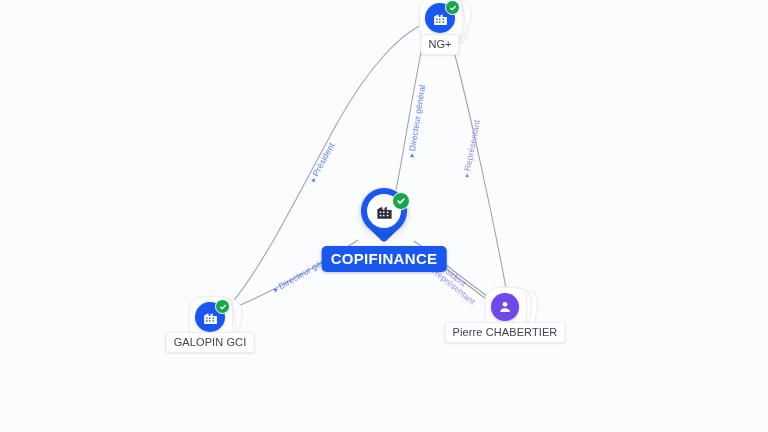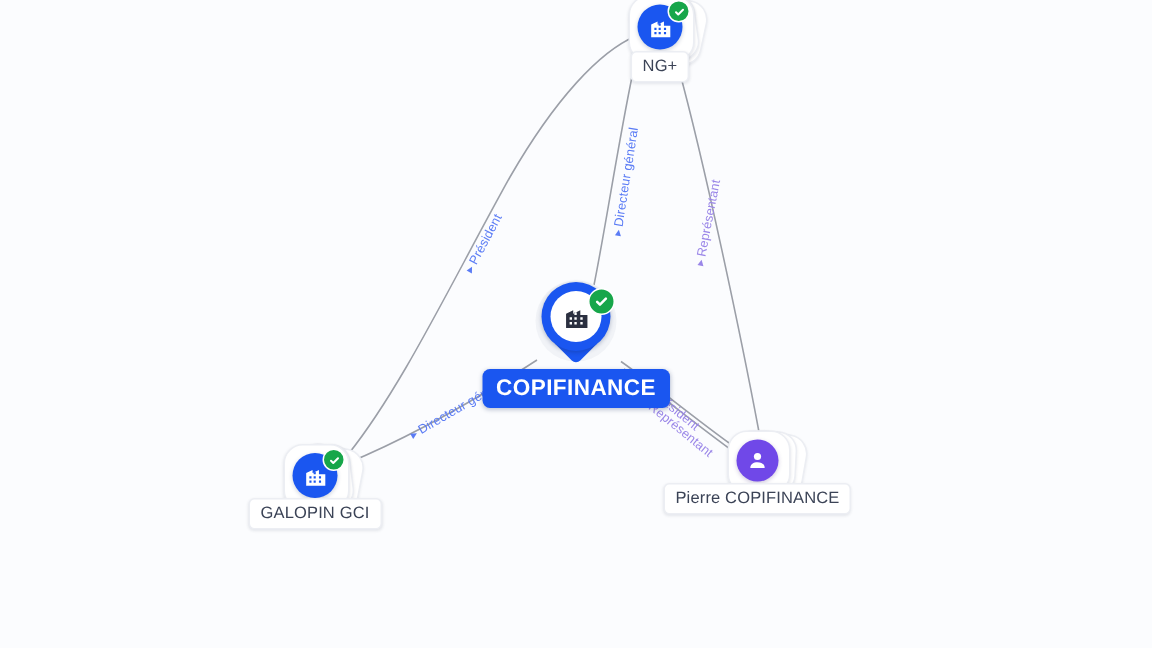--- a/index.html
+++ b/index.html
@@ -268,16 +268,16 @@
   <div class="node" style="left:505px; top:307px;">
     <div class="card-stack" style="left:-10px; top:-19px; width:40px; height:40px; transform: rotate(10deg);"></div>
     <div class="card-stack" style="left:-16px; top:-20px; width:40px; height:40px; transform: rotate(3deg);"></div>
     <div class="card-stack" style="left:-20px; top:-20px; width:40px; height:40px;"></div>
     <div class="person-circle" style="left:-14px; top:-14px; width:28px; height:28px;">
       <svg width="16" height="16" viewBox="0 0 24 24">
         <circle cx="12" cy="8" r="3.6" fill="#ffffff"></circle>
         <path fill="#ffffff" d="M4.8 19.4c0-3.6 3.2-5.6 7.2-5.6s7.2 2 7.2 5.6z"></path>
       </svg>
     </div>
-    <div class="node-label plain-label" style="top:15px;">Pierre COPIFINANCE</div>
+    <div class="node-label plain-label" style="top:15px;">Pierre CHABERTIER</div>
   </div>
 
 </div>
 
 </body></html>

